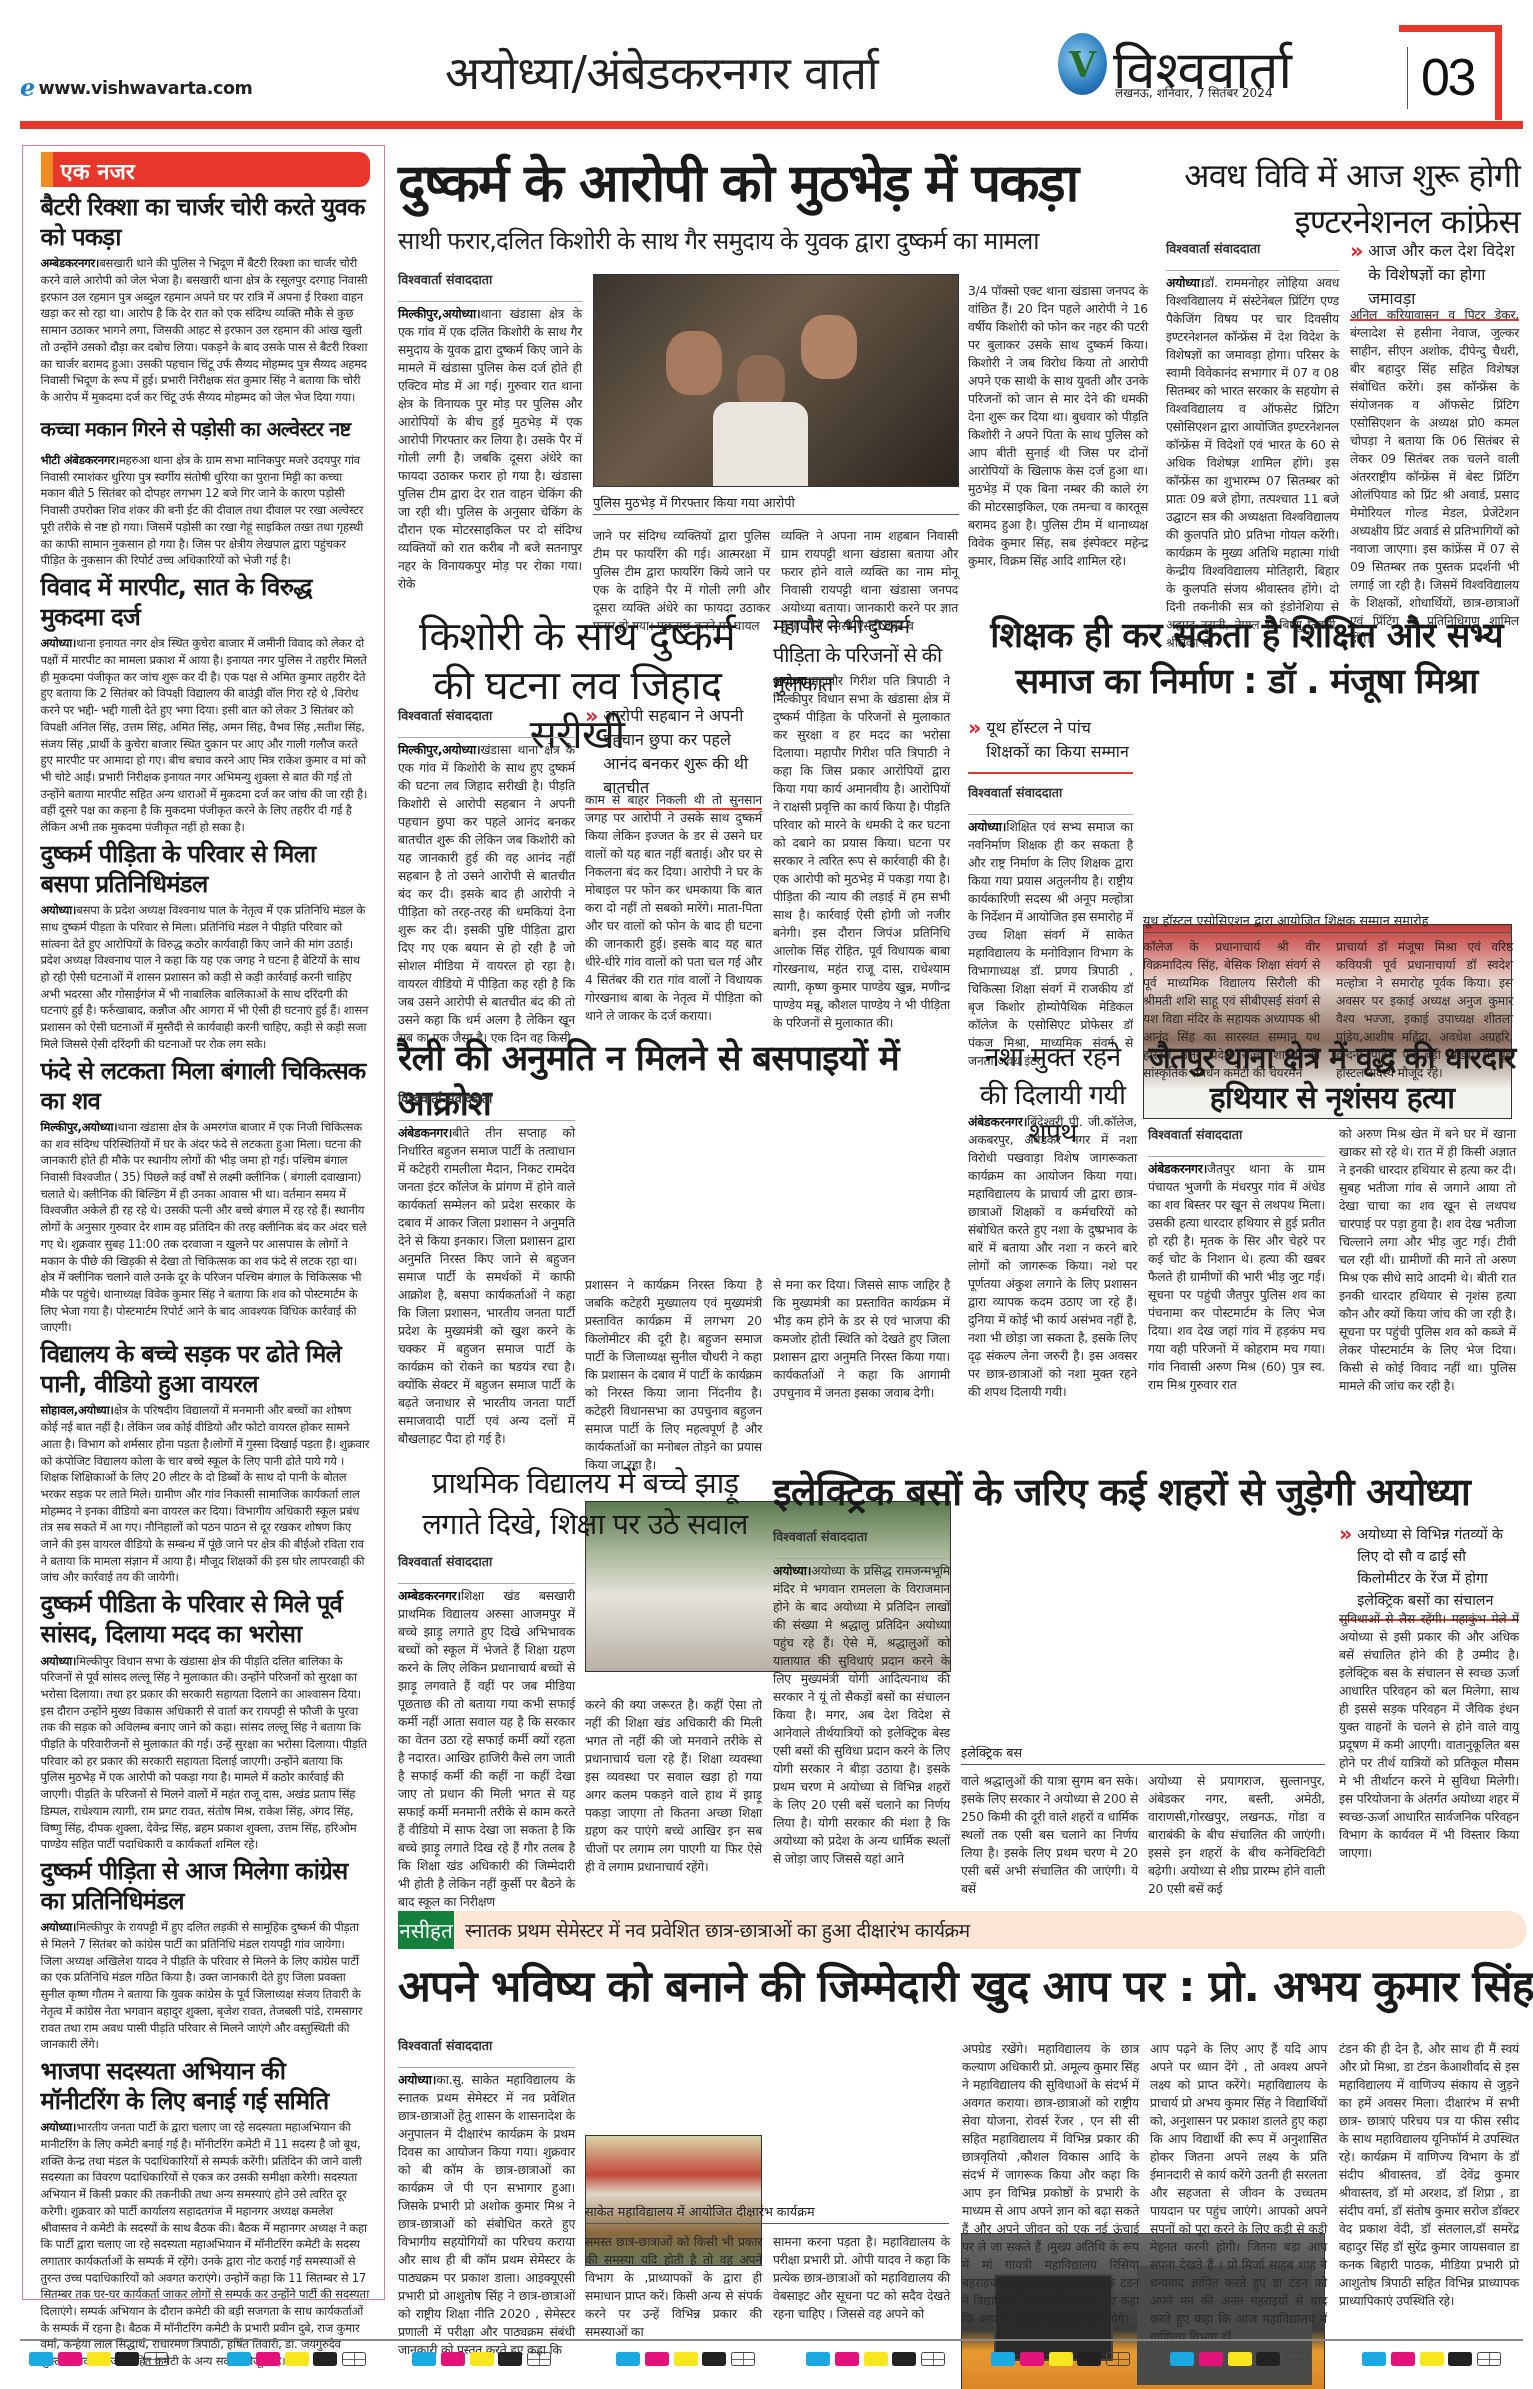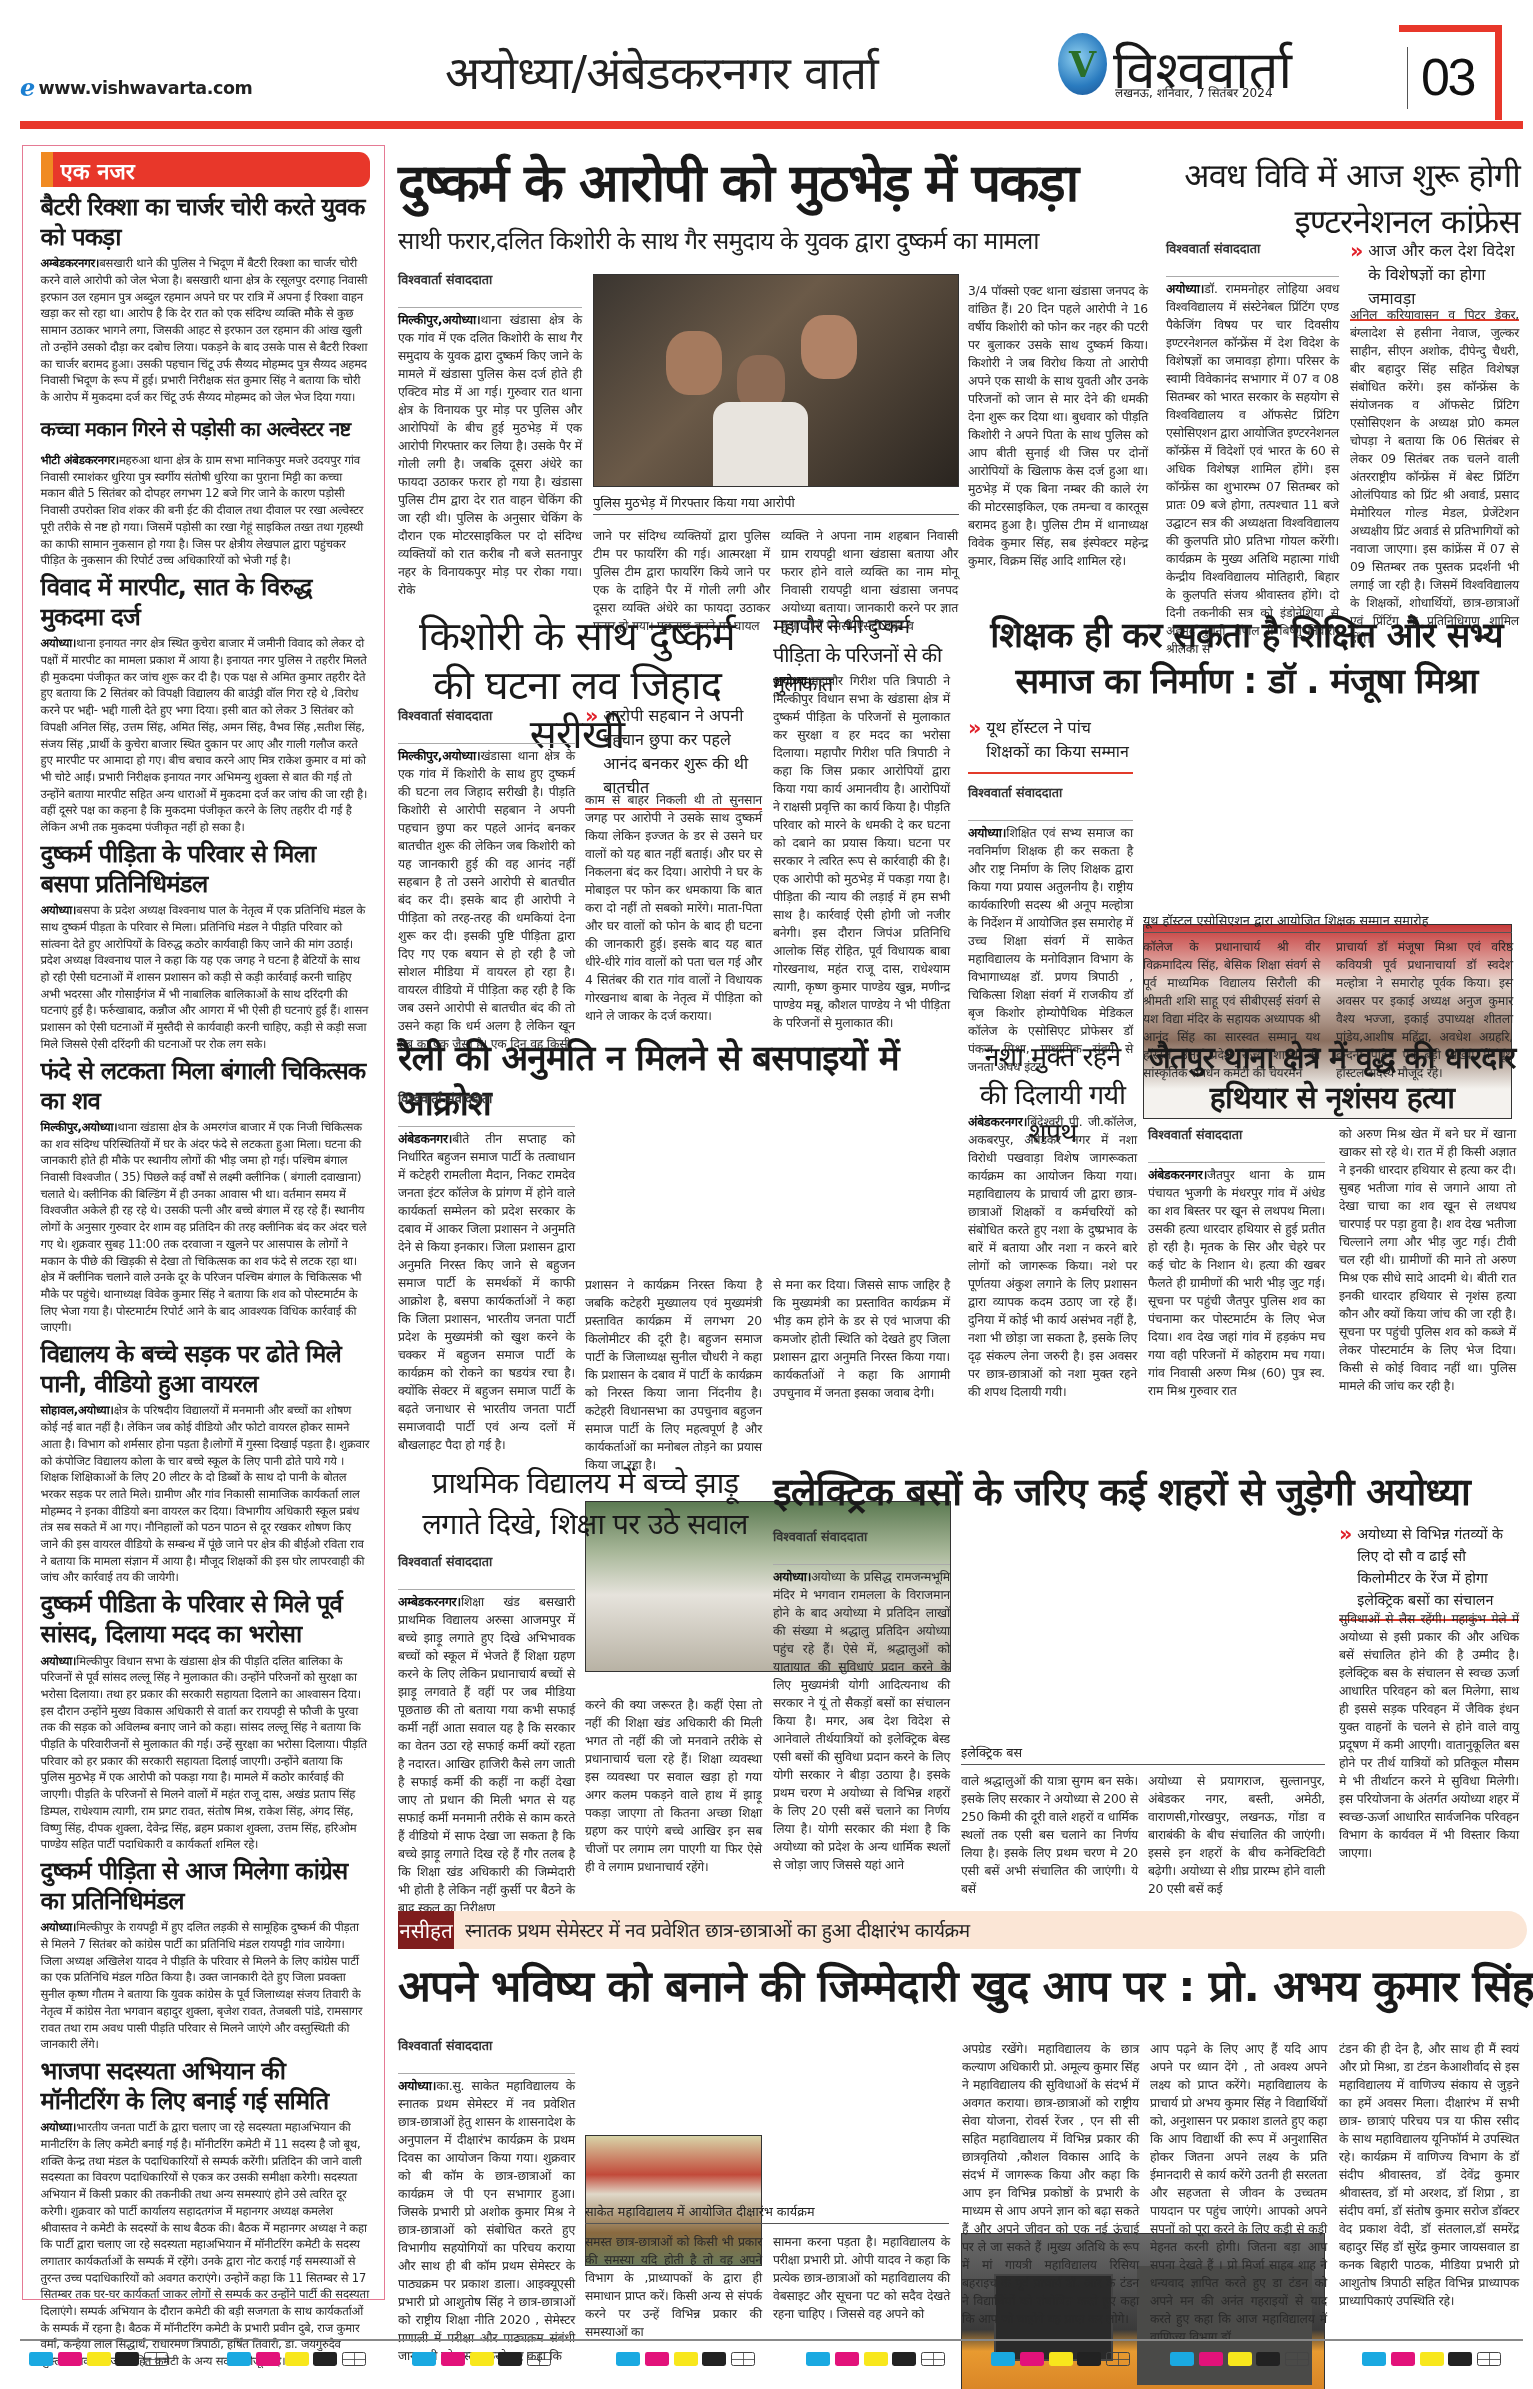--- a/index.html
+++ b/index.html
@@ -1,20 +1,20 @@
 <!DOCTYPE html>
 <html style="font-size:12.7px"><head>
 <meta charset="utf-8">
 <style>
 *{box-sizing:border-box;margin:0;padding:0}
 body{width:1533px;height:2389px;background:#fff;font-family:"DejaVu Sans","Liberation Sans",sans-serif;color:#222;position:relative;overflow:hidden}
 .abs{position:absolute}
 p{font-size:12.3px;line-height:18px;text-align:justify;letter-spacing:-0.2px;color:#2a2a2a}
 p b{color:#111;font-weight:700}
-.byline{font-size:12.7px;font-weight:700;color:#333;border-bottom:1.6px solid #aaa;padding-bottom:19px;margin-bottom:3.2px;display:inline-block;width:100%}
+.byline{font-size:12.7px;font-weight:700;color:#333;border-bottom:1.6px solid #aaa;padding-bottom:13px;margin-bottom:3.2px;display:inline-block;width:100%}
 .hl{font-weight:700;color:#1a1a1a;letter-spacing:-0.8px;line-height:1.1}
 .photo{background:#555;border:0.8px solid #333;position:relative;overflow:hidden}
 .caption{font-size:12.7px;color:#222;border-bottom:1.6px solid #555;padding:3.2px 0 3.2px 0}
 .pullq{display:flex;gap:4.8px;font-size:16px;line-height:24px;color:#222;border-bottom:2.4px solid #e23b2a;padding-bottom:8px}
 .pullq .chev{color:#e0212b;font-weight:700;font-size:20.7px}
 .regbar{position:absolute;display:flex;gap:4.8px;align-items:center}
 .regbar span{width:24px;height:14.3px;border-radius:2.4px;display:inline-block}
 .cross{width:24px;height:14.3px;border:0.8px solid #444;position:relative;background:linear-gradient(#444,#444) center/0.8px 100% no-repeat,linear-gradient(#444,#444) center/100% 0.8px no-repeat}
 </style>
 </head>
@@ -211,21 +211,21 @@
   </div>
 <div class="abs pullq" style="left:1339px;top:1523px;width:180px;font-size:14.3px;line-height:22px">
   <span class="chev">»</span>
   <span>अयोध्या से विभिन्न गंतव्यों के लिए दो सौ व ढाई सौ किलोमीटर के रेंज में होगा इलेक्ट्रिक बसों का संचालन</span>
 </div>
 <div class="abs" style="left:1339px;top:1610px;width:180px">
     <p>सुविधाओं से लैस रहेंगी। महाकुंभ मेले में अयोध्या से इसी प्रकार की और अधिक बसें संचालित होने की है उम्मीद है। इलेक्ट्रिक बस के संचालन से स्वच्छ ऊर्जा आधारित परिवहन को बल मिलेगा, साथ ही इससे सड़क परिवहन में जैविक इंधन युक्त वाहनों के चलने से होने वाले वायु प्रदूषण में कमी आएगी। वातानुकूलित बस होने पर तीर्थ यात्रियों को प्रतिकूल मौसम मे भी तीर्थाटन करने मे सुविधा मिलेगी। इस परियोजना के अंतर्गत अयोध्या शहर में स्वच्छ-ऊर्जा आधारित सार्वजनिक परिवहन विभाग के कार्यवल में भी विस्तार किया जाएगा।</p>
   </div>
 
 <div class="abs" style="left:398px;top:1911px;width:1129px;height:38px;background:#fbe6d6;border-radius:0 19px 19px 0;display:flex;align-items:center">
-  <div style="background:#7f1d1d;color:#fff;font-size:20.7px;height:38px;width:54px;display:flex;align-items:center;justify-content:center;width:56px;padding:0 4.8px;min-width:54px">नसीहत</div>
+  <div style="background:#15803d;color:#fff;font-size:20.7px;height:38px;width:54px;display:flex;align-items:center;justify-content:center;width:56px;padding:0 4.8px;min-width:54px">नसीहत</div>
   <div style="font-size:19px;color:#222;margin-left:11px;letter-spacing:-0.4px">स्नातक प्रथम सेमेस्टर में नव प्रवेशित छात्र-छात्राओं का हुआ दीक्षारंभ कार्यक्रम</div>
 </div>
 <div class="abs hl" style="left:398px;top:1958px;width:1129px;font-size:43px;line-height:56px;font-weight:700;white-space:nowrap">अपने भविष्य को बनाने की जिम्मेदारी खुद आप पर : प्रो. अभय कुमार सिंह</div>
 <div class="abs" style="left:398px;top:2036px;width:177px">
   <div class="byline">विश्ववार्ता संवाददाता</div>
   <p><b>अयोध्या।</b><span>का.सु. साकेत महाविद्यालय के स्नातक प्रथम सेमेस्टर में नव प्रवेशित छात्र-छात्राओं हेतु शासन के शासनादेश के अनुपालन में दीक्षारंभ कार्यक्रम के प्रथम दिवस का आयोजन किया गया। शुक्रवार को बी कॉम के छात्र-छात्राओं का कार्यक्रम जे पी एन सभागार हुआ। जिसके प्रभारी प्रो अशोक कुमार मिश्र ने छात्र-छात्राओं को संबोधित करते हुए विभागीय सहयोगियों का परिचय कराया और साथ ही बी कॉम प्रथम सेमेस्टर के पाठ्यक्रम पर प्रकाश डाला। आइक्यूएसी प्रभारी प्रो आशुतोष सिंह ने छात्र-छात्राओं को राष्ट्रीय शिक्षा नीति 2020 , सेमेस्टर प्रणाली में परीक्षा और पाठ्यक्रम संबंधी जानकारी को प्रस्तुत करते हुए कहा कि</span></p>
 </div>
 
 <div class="abs caption" style="left:585px;top:2199px;width:364px">साकेत महाविद्यालय में आयोजित दीक्षारंभ कार्यक्रम</div>
 <div class="abs" style="left:585px;top:2233px;width:177px">

